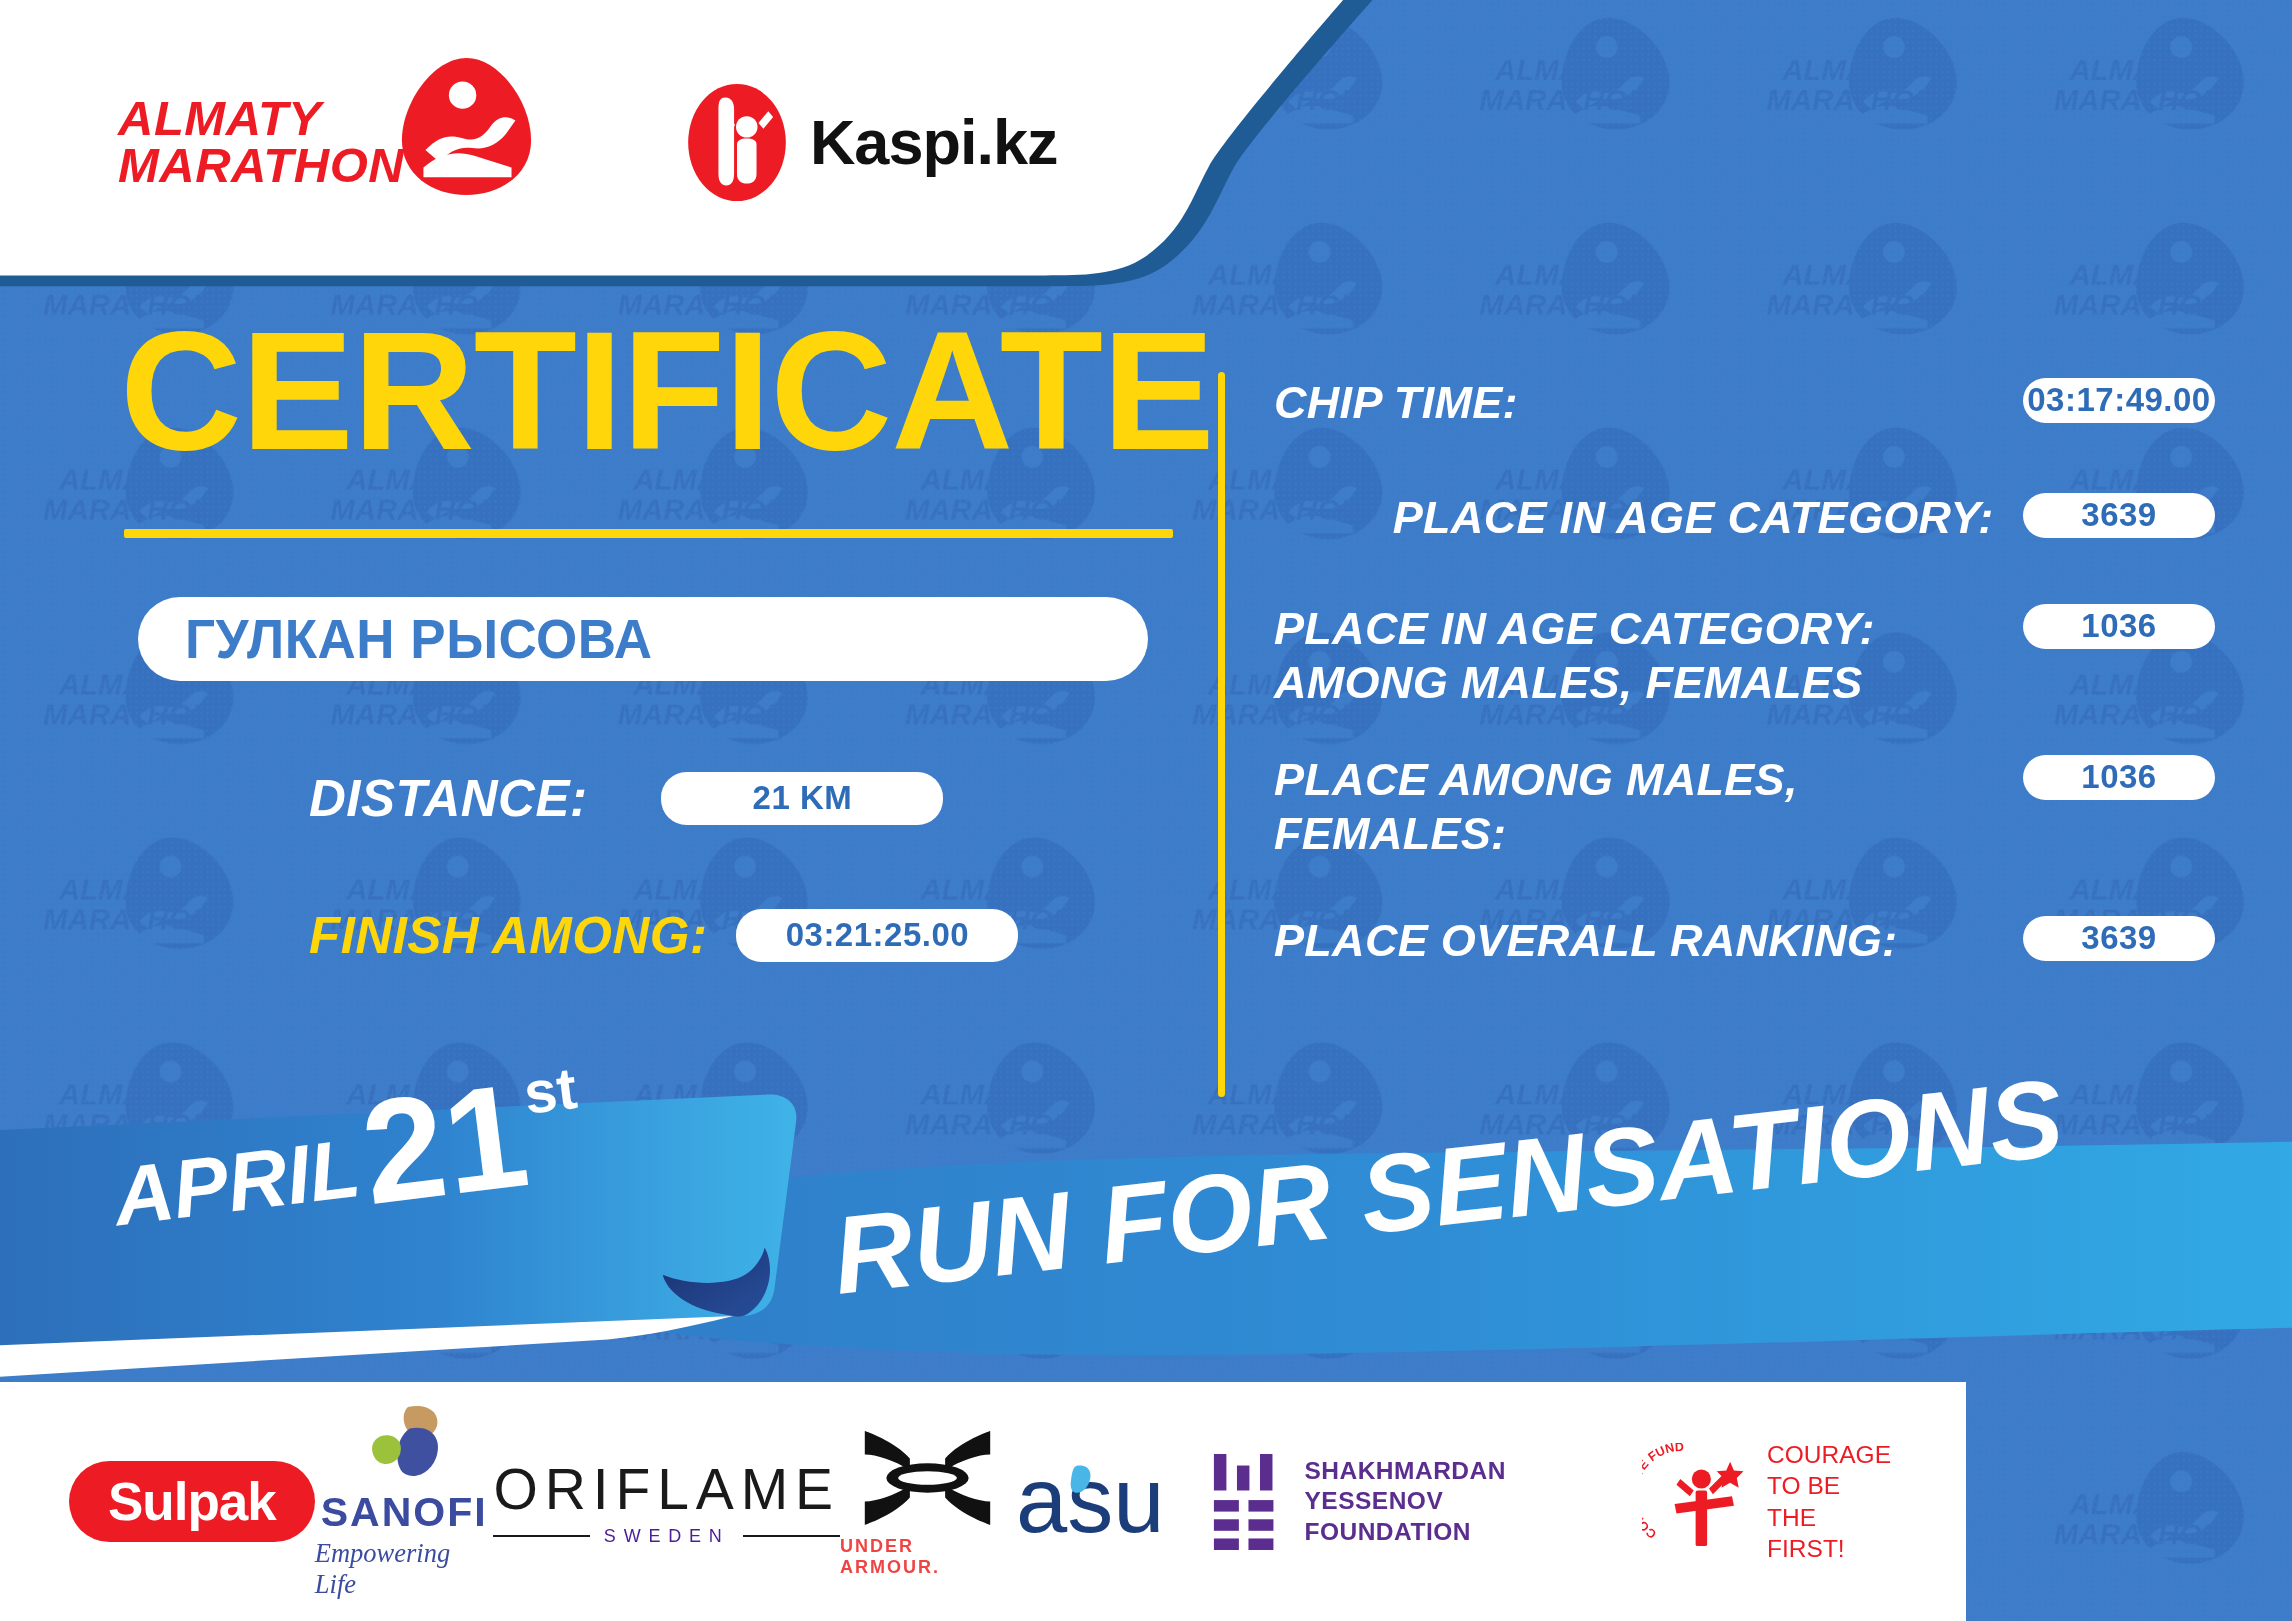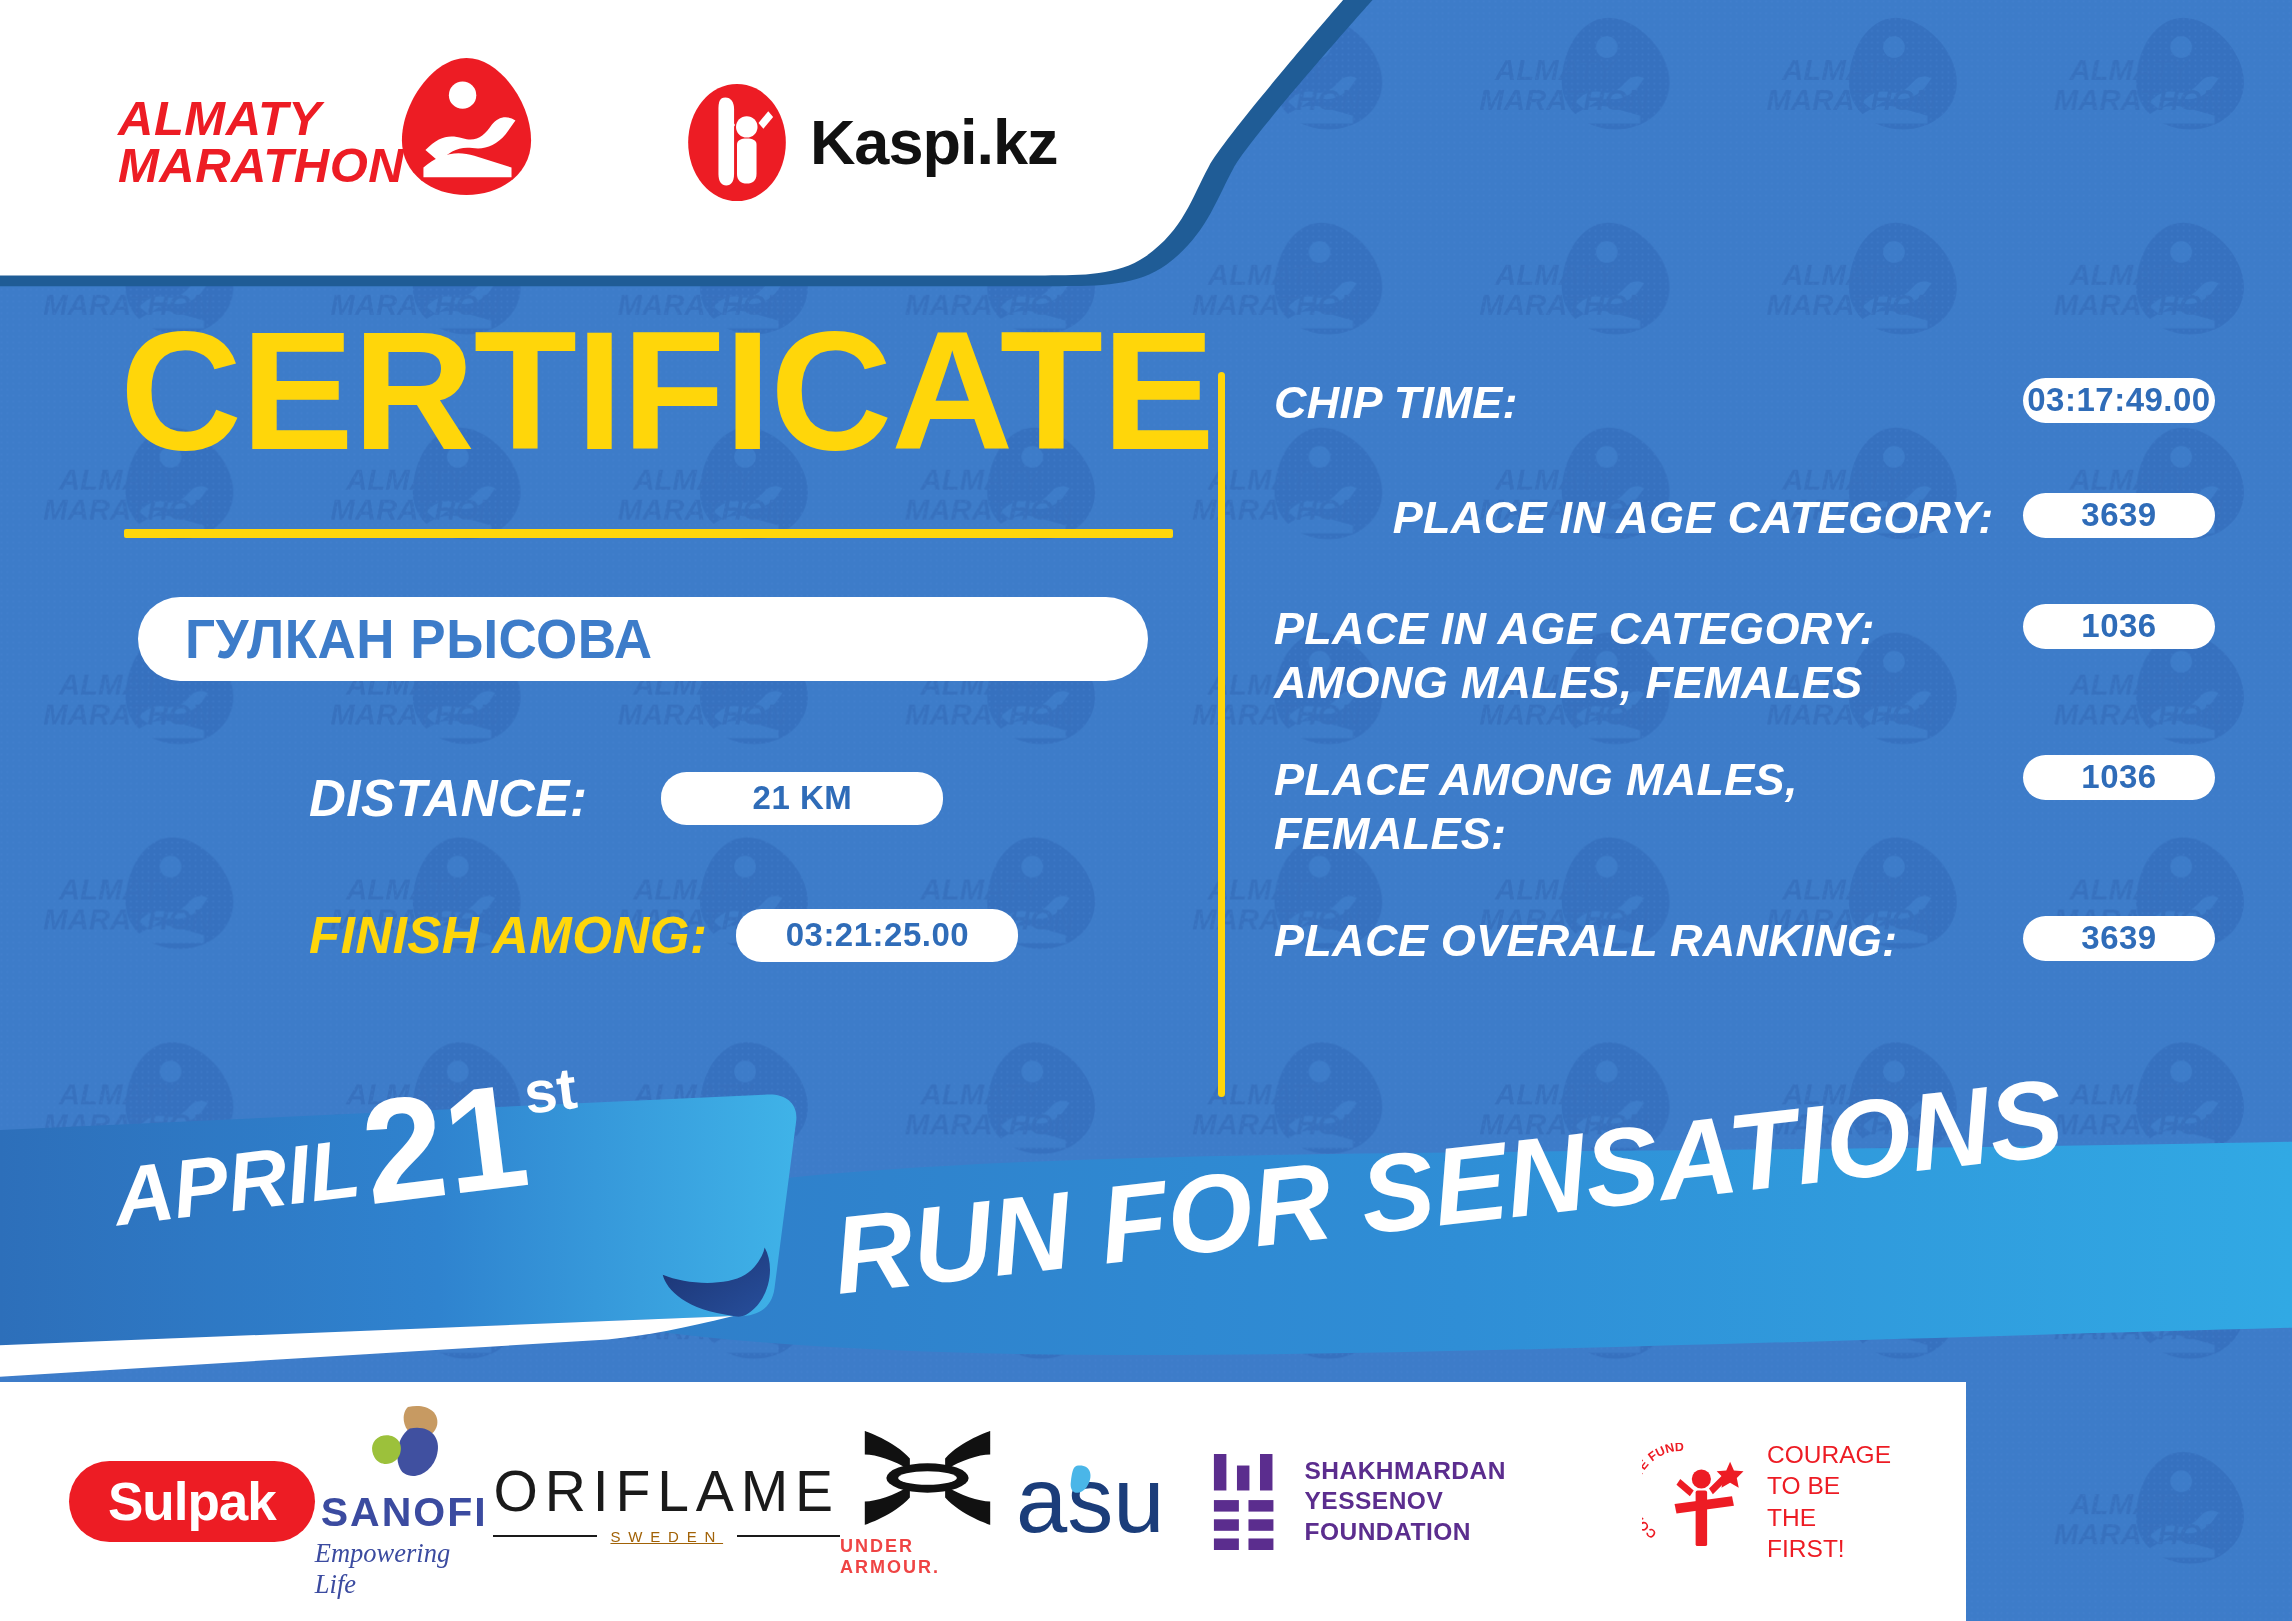--- a/index.html
+++ b/index.html
@@ -126,21 +126,21 @@
   .sanofi { flex-direction:column; align-items:center; gap:2px; }
   .sanofi-name { color:#3B4BA0; font-weight:bold; font-size:41px; letter-spacing:2px; }
   .sanofi-tag { color:#3B4BA0; font-style:italic; font-size:26.5px;
                 font-family:"Liberation Serif", serif; }
 
   .oriflame { flex-direction:column; align-items:center; }
   .oriflame-name { color:#1a1a1a; font-size:57px; letter-spacing:6.9px;
                    font-family:"Liberation Sans", sans-serif; font-weight:300; }
   .oriflame-sub { display:flex; align-items:center; gap:13.7px; margin-top:3.9px; width:100%; }
   .oriflame-sub .ln { flex:1; height:2px; background:#1a1a1a; }
-  .oriflame-sub .sw { color:#a16207; font-size:15px; letter-spacing:7.8px;text-decoration:underline; }
+  .oriflame-sub .sw { color:#4c1d95; font-size:18px; letter-spacing:7.8px; }
 
   .ua { flex-direction:column; align-items:center; gap:5.9px; }
   .ua-name { color:#ef4444; font-weight:bold; font-size:18px; letter-spacing:2px; }
 
   .asu { align-items:center; }
 
   .yessenov { display:flex; align-items:center; gap:23.5px; }
   .yessenov-text { color:#5B2D8E; font-weight:bold; font-size:24.5px;
                    line-height:1.25; letter-spacing:0.5px; }
 

